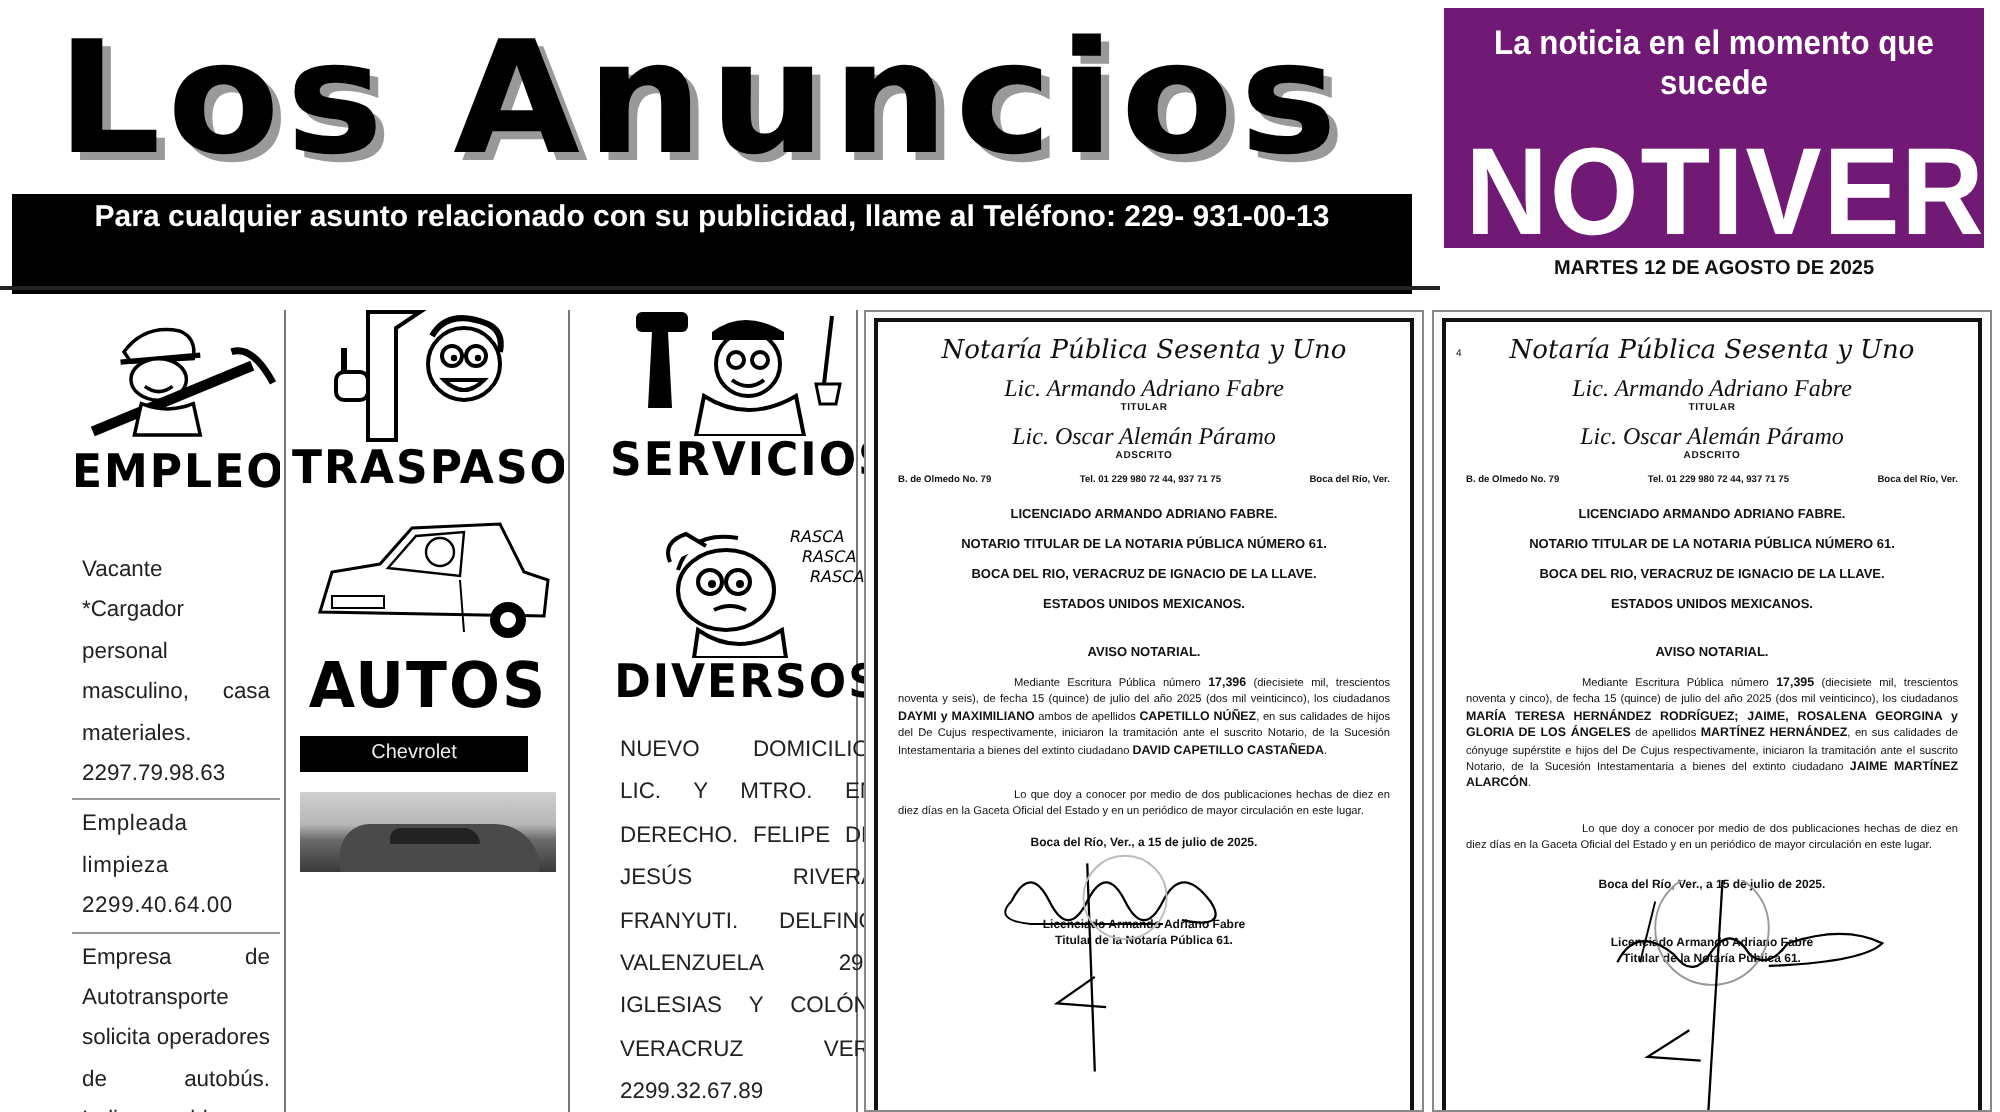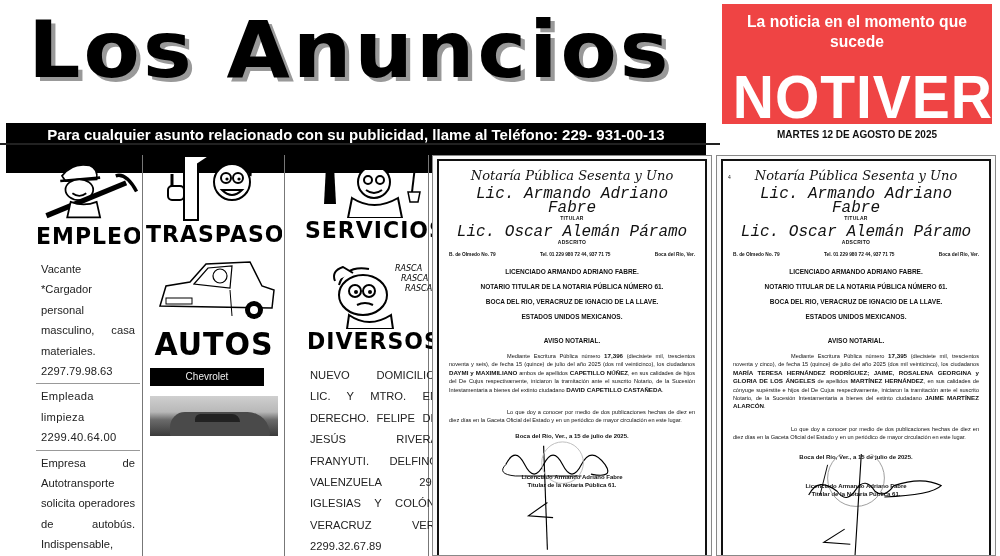--- a/index.html
+++ b/index.html
@@ -11,25 +11,24 @@
     position: absolute; left: 30px; top: 6px; width: 640px; height: 88px;
     font-family: "DejaVu Sans", sans-serif; font-weight: bold;
     font-size: 78px; line-height: 88px; letter-spacing: 3px; text-align: center;
     color: #000; text-shadow: 4px 4px 0 #999; transform: scaleX(1.05);
   }
   .contact-bar {
     position: absolute; left: 6px; top: 97px; width: 700px; height: 50px;
     background: #000; color: #fff; text-align: center;
     font-family: "Liberation Sans", sans-serif; font-weight: bold; font-size: 15px; line-height: 20px;
     padding-top: 2px;
-    margin-top: 26px;
   }
   .brand-box {
     position: absolute; left: 722px; top: 4px; width: 270px; height: 120px;
-    background: #ef4444; color: #fff; text-align: center;
+    background: #701a75; color: #fff; text-align: center;
   }
   .brand-tag { font-weight: bold; font-size: 17px; line-height: 20px; padding-top: 8px; transform: scaleX(0.92); }
   .brand-name { font-weight: bold; font-size: 62px; line-height: 70px; letter-spacing: 1px; transform: scaleX(0.92); margin-top: 10px; }
   .pub-date {
     position: absolute; left: 722px; top: 126px; width: 270px; text-align: center;
     font-weight: bold; font-size: 10px; line-height: 18px;
   }
   .top-rule { position: absolute; left: 0; top: 143px; width: 720px; height: 2px; background: #222; }
 
   
@@ -67,21 +66,21 @@
   .notice-frame {
     position: absolute; top: 155px; width: 280px; height: 401px;
     border: 1px solid #888; background: #fafafa;
   }
   .notice {
     position: absolute; left: 4px; top: 3px; right: 4px; bottom: 0;
     border: 2px solid #111; border-bottom: none; background: #fff; padding: 6px 10px 0 10px;
     text-align: center; overflow: hidden;
   }
   .n-title { font-family: "DejaVu Serif", serif; font-style: italic; font-size: 13px; line-height: 17px; }
-  .n-name { font-family: Liberation Mono, monospace; font-style: italic; font-size: 16px; line-height: 14px; margin-top: 3px; }
+  .n-name { font-family: Liberation Serif, serif; font-style: italic; font-size: 12px; line-height: 14px; margin-top: 3px; }
   .n-role { font-size: 5px; font-weight: bold; line-height: 7px; letter-spacing: 0.3px; }
   .n-addr { display: flex; justify-content: space-between; font-size: 4.8px; font-weight: bold; margin-top: 6px; }
   .n-caps { font-size: 6.5px; font-weight: bold; line-height: 15px; }
   .n-caps.first { margin-top: 7px; }
   .n-aviso { font-size: 6.5px; font-weight: bold; margin-top: 12px; line-height: 10px; }
   .n-body { text-align: justify; font-size: 5.6px; line-height: 8.4px; margin-top: 6px; }
   .n-body b { font-size: 6.2px; }
   .n-body .indent { display: inline-block; width: 58px; }
   .n-body2 { margin-top: 14px; }
   .n-sign-area { position: relative; height: 120px; margin-top: 8px; }
@@ -116,21 +115,21 @@
       <path d="M30 22 Q42 6 62 10 Q72 14 70 26 L34 28 Z" fill="#fff" stroke="#000" stroke-width="2"></path>
       <path d="M28 28 L74 24" stroke="#000" stroke-width="3"></path>
       <ellipse cx="50" cy="38" rx="16" ry="12" fill="#fff" stroke="#000" stroke-width="2"></ellipse>
       <path d="M42 42 Q50 48 58 42" stroke="#000" stroke-width="2" fill="none"></path>
       <path d="M12 68 L104 30" stroke="#000" stroke-width="6"></path>
       <path d="M92 22 Q104 18 116 40" stroke="#000" stroke-width="4" fill="none"></path>
       <path d="M40 52 Q55 58 70 52 L74 70 L36 70 Z" fill="#fff" stroke="#000" stroke-width="2"></path>
     </svg>
   </div>
   <div class="section-head">EMPLEOS</div>
-  <div class="ad-text sep" style="margin-top:7px">Vacante *Cargador personal masculino, casa materiales. 2297.79.98.63</div>
+  <div class="ad-text sep" style="margin-top:23px">Vacante *Cargador personal masculino, casa materiales. 2297.79.98.63</div>
   <div class="ad-text sep" style="letter-spacing:0.3px">
     <span>Empleada limpieza 2299.40.64.00</span>
   </div>
   <div class="ad-text sep">Empresa de Autotransporte solicita operadores de autobús. Indispensable, licencia federal tipo "A", vigente. Interesados agendar cita por whatsapp 2299.12.01.49 con el Lic. Francisco</div>
 
 </div>
 
 <div class="col col-2">
   <div class="section-art" style="height:70px">
     <svg width="120" height="70" viewBox="0 0 120 70">

